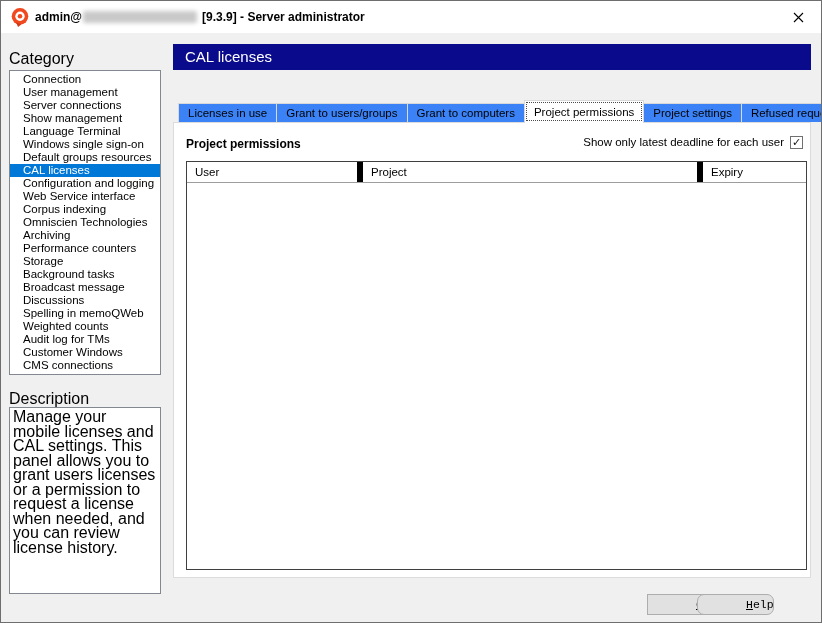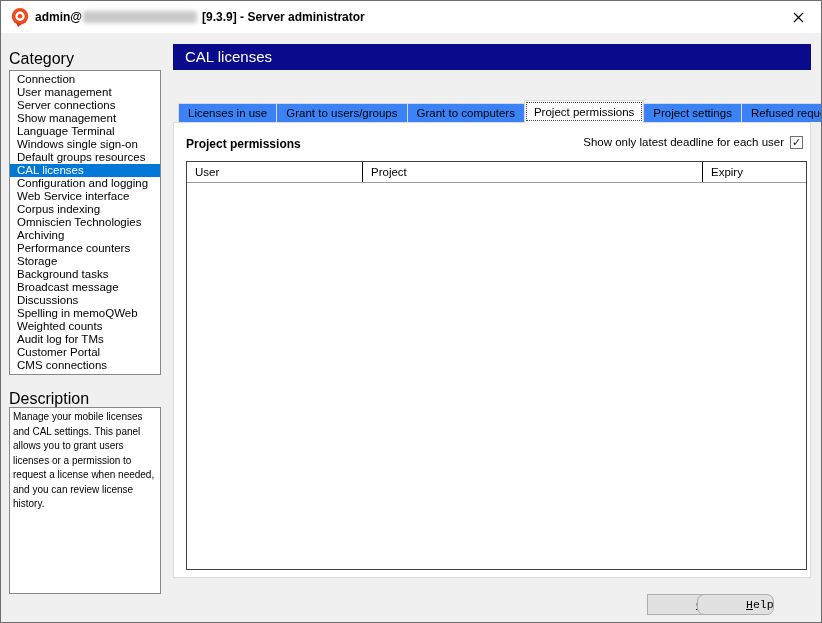--- a/index.html
+++ b/index.html
@@ -17,26 +17,26 @@
   .close-x { position:absolute; right:8px; top:0; width:30px; height:32px; display:flex; align-items:center; justify-content:center; cursor:default; }
   
   .side-label { position:absolute; left:8px; font-size:16px; font-weight:normal; color:#000; }
   .lbl-category { top:49px; }
   .lbl-description { top:389px; }
   .listbox {
     position:absolute; left:8px; top:69px; width:152px; height:305px;
     background:#fff; border:1px solid #828790; overflow:hidden;
     font-size:11.5px; padding-top:2px;
   }
-  .list-item { height:13px; line-height:13px; padding-left:7px; white-space:nowrap; color:#000; cursor:default; }
+  .list-item { height:13px; line-height:13px; padding-left:13px; white-space:nowrap; color:#000; cursor:default; }
   .list-item.selected { background:#0078d7; color:#fff; }
   .descbox {
     position:absolute; left:8px; top:406px; width:152px; height:187px;
     background:#fff; border:1px solid #828790; padding:2px 3px;
-    font-size:10px; line-height:14.5px; color:#000;
+    font-size:16px; line-height:14.5px; color:#000;
   }
   
   .navy-header {
     position:absolute; left:172px; top:43px; width:638px; height:26px;
     color:#fff; font-size:15px; line-height:26px; padding-left:12px;
   }
   .tabs {
     position:absolute; left:177px; top:99px; height:22px;
     display:flex; align-items:flex-end; z-index:2;
   }
@@ -63,21 +63,21 @@
     font-size:11px; line-height:11px; text-align:center; color:#111; cursor:default;
   }
   
   .table {
     position:absolute; left:12px; top:38px; width:621px; height:409px;
     background:#fff; border:1px solid #404040;
   }
   .thead { display:flex; height:21px; border-bottom:1px solid #9d9d9d; }
   .th {
     font-size:11.5px; line-height:20px; padding-left:8px; color:#000;
-    border-right:1px solid #000000; white-space:nowrap; overflow:hidden; cursor:default;
+    border-right:6px solid #000000; white-space:nowrap; overflow:hidden; cursor:default;
   }
   .th:nth-child(1){ width:176px; }
   .th:nth-child(2){ width:340px; }
   .th:nth-child(3){ flex:1; border-right:none; }
   .tbody { flex:1; }
   
   .win-btn {
     position:absolute; top:593px; width:77px; height:21px;
     background:#e1e1e1; border:1px solid #adadad;
     font-family:Liberation Mono, monospace; font-size:11.5px; color:#000; cursor:default;padding-left:48px;
@@ -121,21 +121,21 @@
       <div class="list-item">Omniscien Technologies</div>
       <div class="list-item">Archiving</div>
       <div class="list-item">Performance counters</div>
       <div class="list-item">Storage</div>
       <div class="list-item">Background tasks</div>
       <div class="list-item">Broadcast message</div>
       <div class="list-item">Discussions</div>
       <div class="list-item">Spelling in memoQWeb</div>
       <div class="list-item">Weighted counts</div>
       <div class="list-item">Audit log for TMs</div>
-      <div class="list-item">Customer Portal</div>
+      <div class="list-item">Customer Windows</div>
       <div class="list-item">CMS connections</div>
     </div>
 
   <div class="side-label lbl-description">Description</div>
   <div class="descbox">Manage your mobile licenses and CAL settings. This panel allows you to grant users licenses or a permission to request a license when needed, and you can review license history.</div>
 
   <div class="navy-header" id="navyHeader" style="background: rgb(10, 10, 140);">CAL licenses</div>
 
   <div class="tabs" id="tabStrip">
       <div class="tab">Licenses in use</div>

